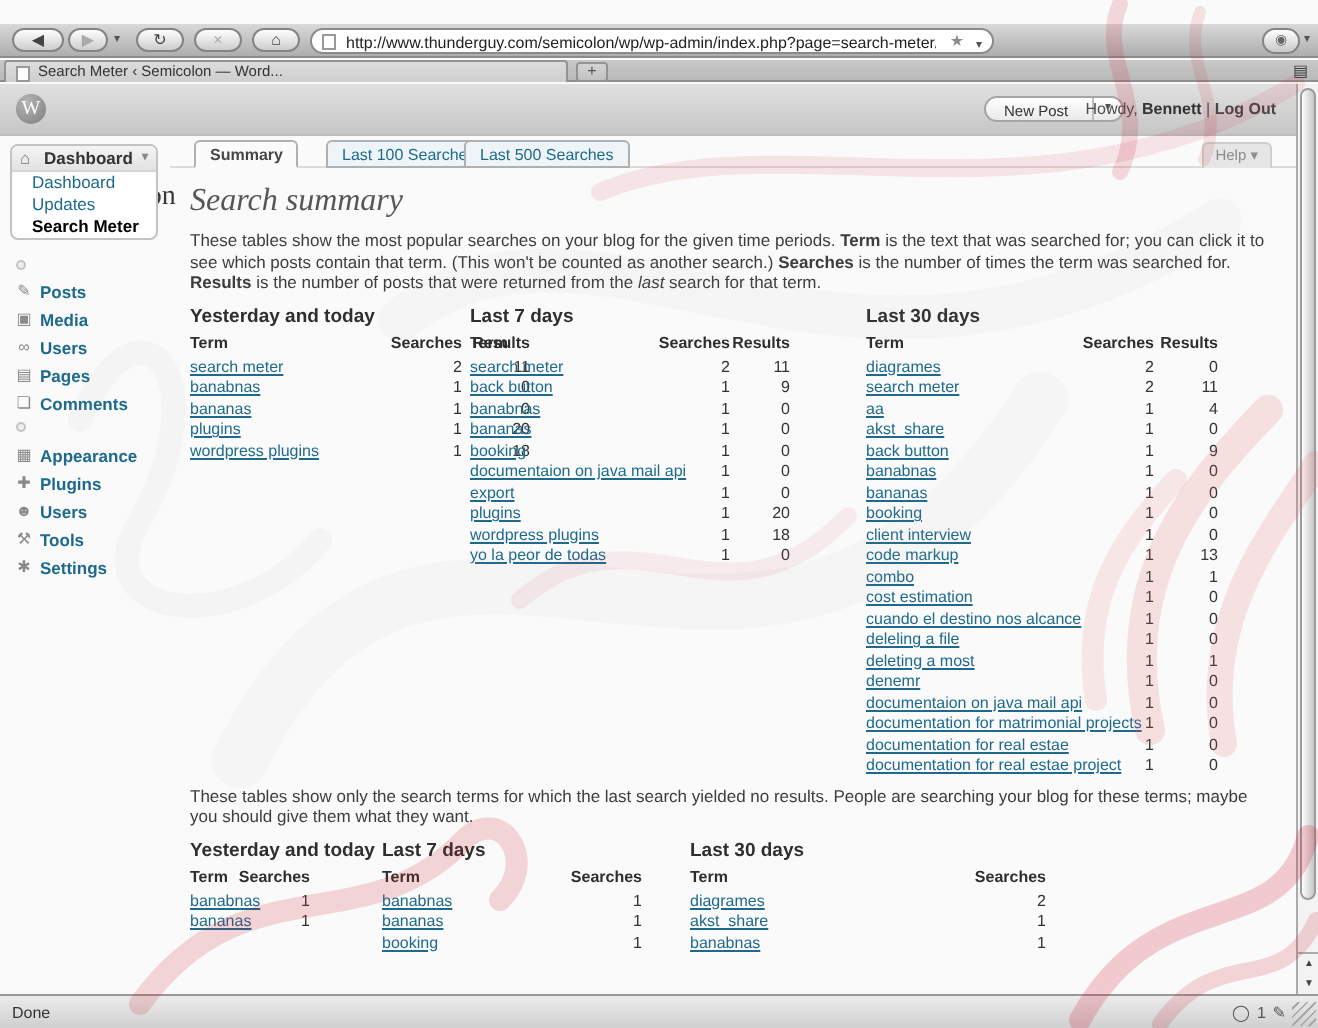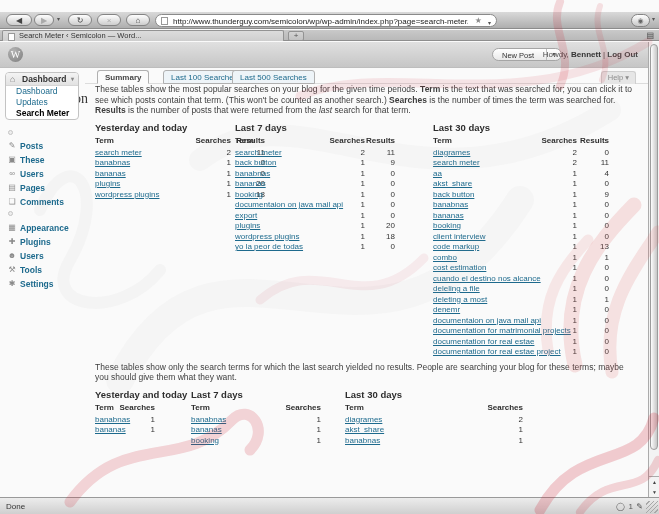--- a/index.html
+++ b/index.html
@@ -199,21 +199,21 @@
         <div class="dash-item">Updates</div>
         <div class="dash-item current">Search Meter</div>
       </div>
       <span class="side-sep" style="top:58px"></span>
       <div class="side-item" style="top:68px">
           <span class="ic">✎</span>
           <span class="lb">Posts</span>
         </div>
       <div class="side-item" style="top:82px">
           <span class="ic">▣</span>
-          <span class="lb">These</span>
+          <span class="lb">Media</span>
         </div>
       <div class="side-item" style="top:96px">
           <span class="ic">∞</span>
           <span class="lb">Users</span>
         </div>
       <div class="side-item" style="top:110px">
           <span class="ic">▤</span>
           <span class="lb">Pages</span>
         </div>
       <div class="side-item" style="top:124px">
@@ -237,20 +237,21 @@
           <span class="ic">⚒</span>
           <span class="lb">Tools</span>
         </div>
       <div class="side-item" style="top:206px">
           <span class="ic">✱</span>
           <span class="lb">Settings</span>
         </div>
     </div>
 
     <div class="main">
+      <h2 class="script">Search summary</h2>
       <p class="desc"><span>These tables show the most popular searches on your blog for the given time periods. </span><span style="font-weight: bold;">Term</span><span> is the text that was searched for; you can click it to see which posts contain that term. (This won't be counted as another search.) </span><span style="font-weight: bold;">Searches</span><span> is the number of times the term was searched for. </span><span style="font-weight: bold;">Results</span><span> is the number of posts that were returned from the </span><span style="font-style: italic;">last</span><span> search for that term.</span></p>
 
       <div class="tgroup" style="height:240px">
         <div class="stable" style="left:0;width:170px">
           <div class="ttitle">Yesterday and today</div>
           <div class="trow thead">
             <span class="hd">Term</span>
             <span class="num hd" style="right:34px">Searches</span>
             <span class="num hd" style="right:0">Results</span>
           </div>

